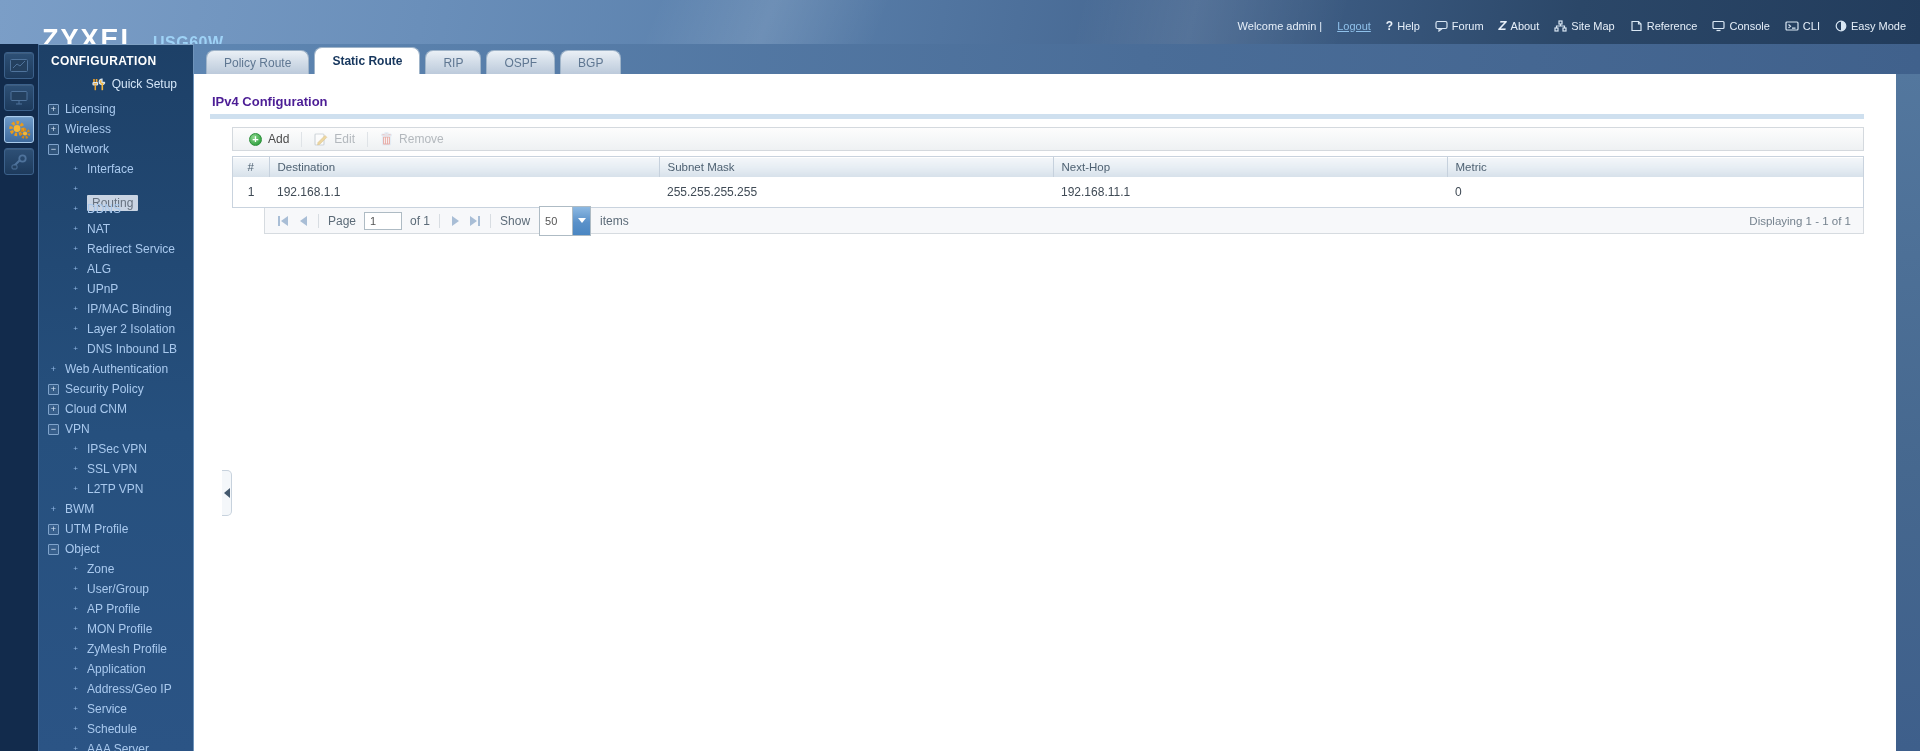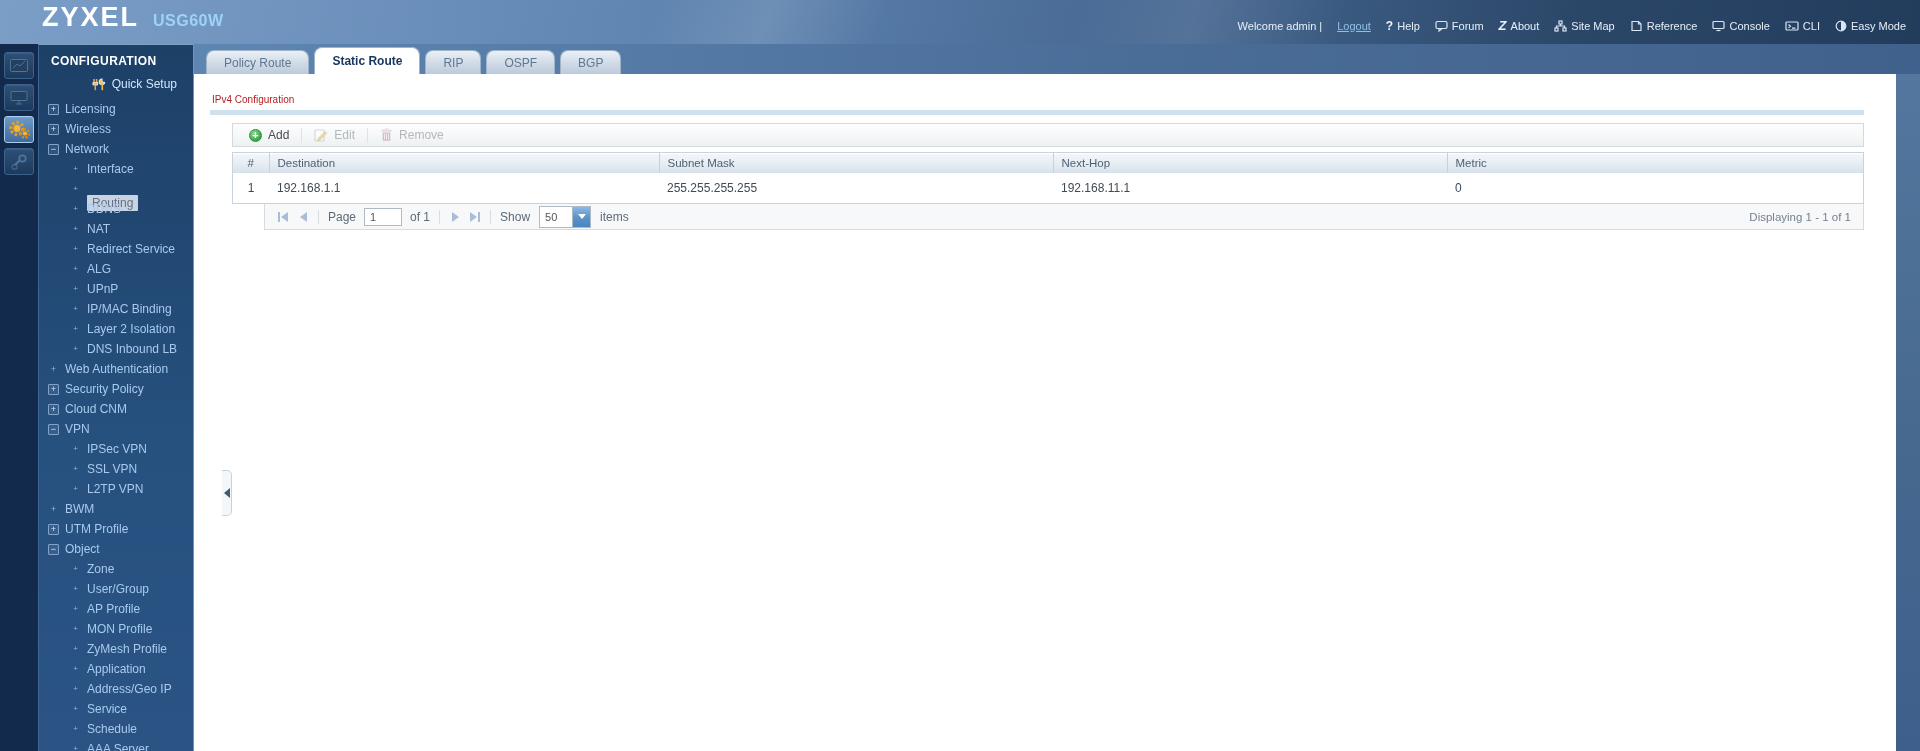--- a/index.html
+++ b/index.html
@@ -5,21 +5,21 @@
   * { margin:0; padding:0; box-sizing:border-box; }
   html,body { width:1920px; height:751px; overflow:hidden; font-family:"Liberation Sans", sans-serif; background:#fff; }
 
   
   .banner { position:relative; height:44px;
     background:linear-gradient(100deg,#7b9ec7 0%,#6a8fba 22%,#5a80ac 40%,#44658f 62%,#2b4768 82%,#223c5c 100%);
     overflow:hidden; }
   .banner::after { content:""; position:absolute; inset:0; pointer-events:none;
     background:linear-gradient(112deg, transparent 34%, rgba(255,255,255,.12) 40%, transparent 46%),
                linear-gradient(104deg, transparent 56%, rgba(255,255,255,.09) 62%, transparent 70%); }
-  .brand-wrap { position:absolute; left:42px; top:2px; display:flex; align-items:baseline; z-index:2;justify-content:space-between; }
+  .brand-wrap { position:absolute; left:42px; top:24px; display:flex; align-items:baseline; z-index:2;justify-content:space-between; }
   .brand { color:#fff; font-size:27px; font-weight:bold; letter-spacing:2px; }
   .model { color:#9ed2f6; font-size:16px; font-weight:bold; margin-left:14px; letter-spacing:.5px; }
   .top-menu { position:absolute; top:18px; right:14px; display:flex; align-items:center; gap:15px;
     font-size:11px; color:#e6eff9; z-index:3; white-space:nowrap; }
   .tm-item { display:flex; align-items:center; gap:4px; cursor:pointer; }
   .tm-static { cursor:default; }
   .tm-link { color:#8fc1ea; text-decoration:underline; }
   .mi { display:inline-flex; align-items:center; justify-content:center; }
   .mi svg { stroke:#d9e7f4; fill:none; stroke-width:1.2; }
   .mi-q { font-weight:bold; font-size:12px; color:#e9f1fa; }
@@ -57,21 +57,21 @@
   
   .content { flex:1; position:relative; background:linear-gradient(180deg,#54789f 0%,#46688f 60%,#3e5f8b 100%); }
   .tab-strip { height:30px; display:flex; align-items:flex-end; padding-left:12px; gap:5px;
     background:linear-gradient(90deg,#5e86b2 0%,#4a6d98 55%,#40618c 100%); }
   .tab { height:24px; padding:0 17px; display:flex; align-items:center; font-size:12px; color:#5f7792;
     background:linear-gradient(180deg,#eaf0f6 0%,#d4dee9 45%,#bccadb 100%);
     border:1px solid #9fb4c9; border-bottom:none; border-radius:8px 8px 0 0; cursor:pointer; white-space:nowrap; }
   .tab.active { background:#fff; color:#16365d; font-weight:bold; height:27px; z-index:2; }
   .panel { position:absolute; left:0; right:24px; top:30px; bottom:0; background:#fff; overflow:hidden; }
 
-  .section-title { margin:20px 30px 0 18px; font-size:10px; font-weight:normal; color:#b91c1c; }
+  .section-title { margin:20px 30px 0 18px; font-size:13px; font-weight:bold; color:#4c1d95; }
   .section-bar { height:5px; background:#cfe0ef; margin:5px 32px 0 16px; }
 
   .tablewrap { margin:8px 32px 0 38px; }
   .toolbar { border:1px solid #d4d9de; background:linear-gradient(180deg,#fdfdfd,#eef1f3);
     height:24px; display:flex; align-items:center; padding:0 6px; }
   .tb-btn { display:flex; align-items:center; gap:6px; padding:0 10px; font-size:12px; color:#4a4a4a; height:100%; cursor:pointer; }
   .tb-btn.disabled { color:#b3b8bd; cursor:default; }
   .tb-sep { width:1px; height:15px; background:#dfe3e7; margin:0 2px; }
   .add-ico { width:13px; height:13px; border-radius:50%; border:1px solid #2c8f3a;
     background:radial-gradient(circle at 35% 30%, #8fd98f, #35a344 75%);
@@ -93,21 +93,21 @@
   .pagebar { height:26px; display:flex; align-items:center; padding:0 8px; background:#f7f8fa;
     border:1px solid #d6dbe0; border-top:none; font-size:12px; color:#5c6b78;margin-left:32px; }
   .pg-btn { width:20px; height:18px; display:flex; align-items:center; justify-content:center; gap:1px; cursor:pointer; }
   .tri-l { width:0; height:0; border-top:5px solid transparent; border-bottom:5px solid transparent; border-right:7px solid #a9bed6; }
   .tri-r { width:0; height:0; border-top:5px solid transparent; border-bottom:5px solid transparent; border-left:7px solid #a9bed6; }
   .pg-bar { width:2px; height:10px; background:#a9bed6; }
   .pg-sep { width:1px; height:14px; background:#d8dde2; margin:0 5px; }
   .pg-text { margin:0 4px; white-space:nowrap; }
   .page-input { width:38px; height:18px; border:1px solid #aebbc4; font-size:11px; padding-left:5px;
     color:#555; font-family:"Liberation Sans",sans-serif; margin:0 4px; }
-  .sizer { display:flex; height:22px; border:1px solid #aebbc4; background:#fff; margin:0 5px; }
+  .sizer { display:flex; height:30px; border:1px solid #aebbc4; background:#fff; margin:0 5px; }
   .sizer-val { width:32px; padding-left:5px; font-size:11px; color:#555; display:flex; align-items:center; }
   .sizer-btn { width:18px; background:linear-gradient(180deg,#8cb8e2 0%,#5a91c9 55%,#4a86c2 100%);
     border-left:1px solid #aebbc4; display:flex; align-items:center; justify-content:center; cursor:pointer; }
   .sizer-btn .chev { width:0; height:0; border-left:4px solid transparent; border-right:4px solid transparent; border-top:5px solid #fff; }
   .displaying { margin-left:auto; color:#75828e; font-size:11.5px; padding-right:4px; white-space:nowrap; }
 
   .collapse-handle { position:absolute; left:222px; top:426px; width:10px; height:46px;
     background:#f4f7fa; border:1px solid #c7d2dd; border-left:none; border-radius:0 5px 5px 0;
     display:flex; align-items:center; justify-content:center; cursor:pointer; z-index:6; }
   .collapse-handle .tri { width:0; height:0; border-top:5px solid transparent; border-bottom:5px solid transparent; border-right:6px solid #44596e; }

